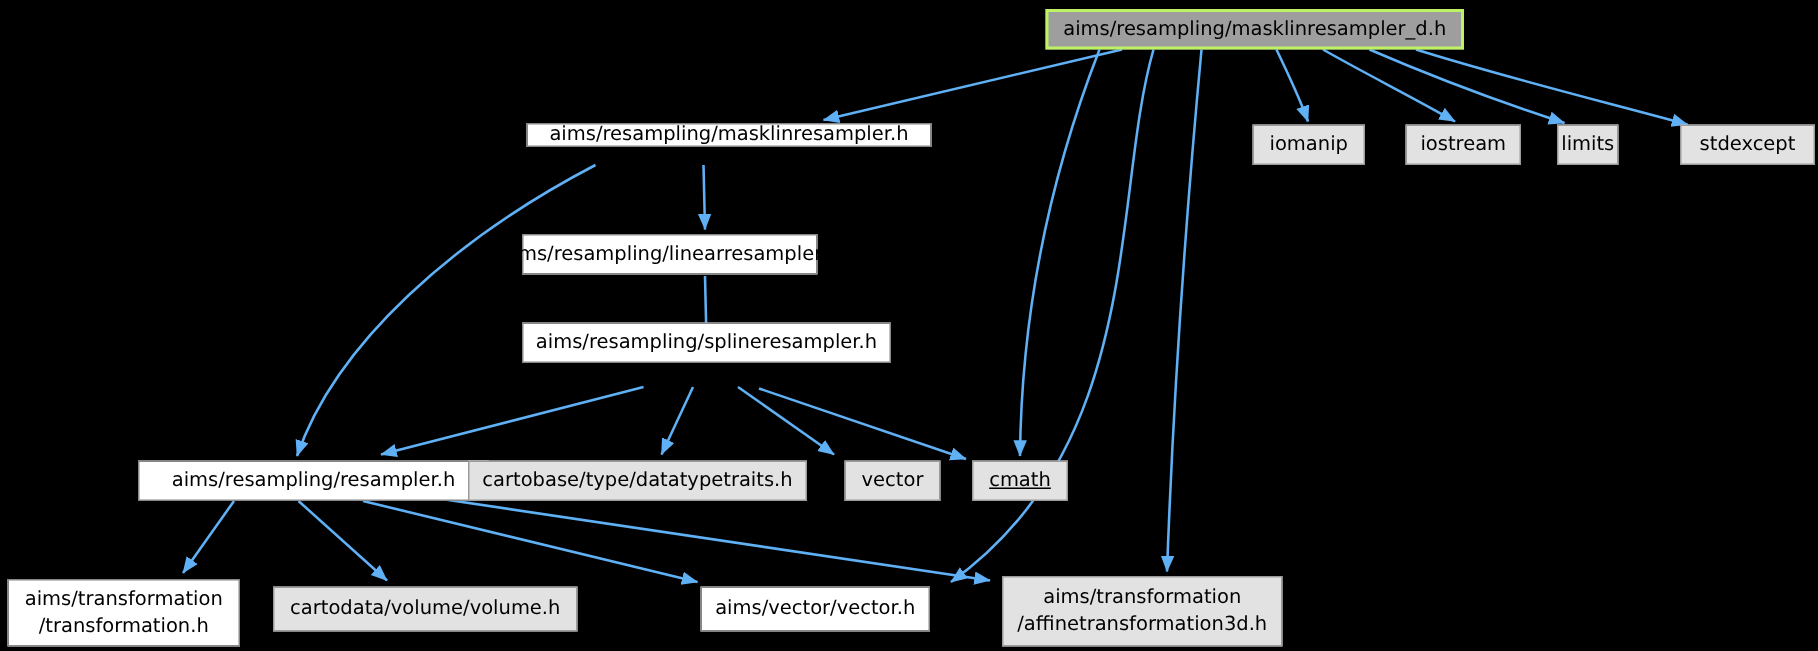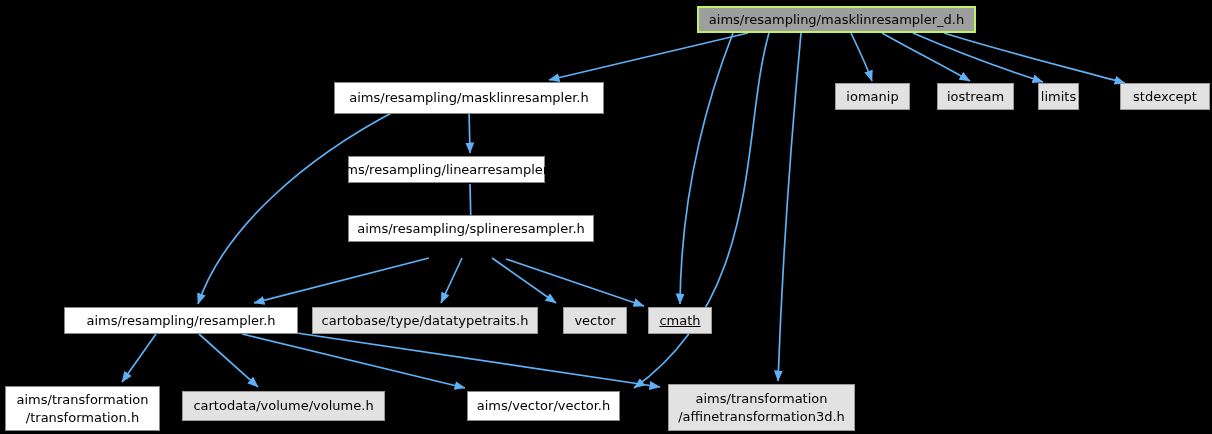--- a/index.html
+++ b/index.html
@@ -56,28 +56,28 @@
         <path class="edge-path" d="M492,258 L556,303" stroke="#5fb0f5" marker-end="url(#arrow)"></path>
         <path class="edge-path" d="M506,259 L644,306" stroke="#5fb0f5" marker-end="url(#arrow)"></path>
         <path class="edge-path" d="M156,334 L122,382" stroke="#5fb0f5" marker-end="url(#arrow)"></path>
         <path class="edge-path" d="M199,334 L258,387" stroke="#5fb0f5" marker-end="url(#arrow)"></path>
         <path class="edge-path" d="M242,334 L465,388" stroke="#5fb0f5" marker-end="url(#arrow)"></path>
         <path class="edge-path" d="M290,332 L660,387" stroke="#5fb0f5" marker-end="url(#arrow)"></path>
       </g>
   </svg>
   <div id="nodes">
       <div class="node current" style="left: 697px; top: 6px; width: 279px; height: 27px;"><span>aims/resampling/masklinresampler_d.h</span></div>
-      <div class="node internal" style="left: 334px; top: 82px; width: 270px; height: 32px;"><span>aims/resampling/masklinresampler.h</span></div>
+      <div class="node internal" style="left: 351px; top: 82px; width: 270px; height: 16px;"><span>aims/resampling/masklinresampler.h</span></div>
       <div class="node external" style="left: 835px; top: 83px; width: 75px; height: 27px;"><span>iomanip</span></div>
       <div class="node external" style="left: 937px; top: 83px; width: 77px; height: 27px;"><span>iostream</span></div>
       <div class="node external" style="left: 1038px; top: 83px; width: 41px; height: 27px;"><span>limits</span></div>
       <div class="node external" style="left: 1120px; top: 83px; width: 90px; height: 27px;"><span>stdexcept</span></div>
       <div class="node internal" style="left: 348px; top: 156px; width: 197px; height: 27px;"><span>aims/resampling/linearresampler.h</span></div>
       <div class="node internal" style="left: 348px; top: 215px; width: 246px; height: 27px;"><span>aims/resampling/splineresampler.h</span></div>
-      <div class="node internal" style="left: 64px; top: 307px; width: 234px; height: 27px; text-align: center;"><span>aims/resampling/resampler.h</span></div>
+      <div class="node internal" style="left: 92px; top: 307px; width: 234px; height: 27px; text-align: center;"><span>aims/resampling/resampler.h</span></div>
       <div class="node external" style="left: 312px; top: 307px; width: 226px; height: 27px;"><span>cartobase/type/datatypetraits.h</span></div>
       <div class="node external" style="left: 563px; top: 307px; width: 64px; height: 27px;"><span>vector</span></div>
       <div class="node external" style="left: 648px; top: 307px; width: 64px; height: 27px; text-decoration: underline;"><span>cmath</span></div>
       <div class="node internal" style="left: 5px; top: 386px; width: 155px; height: 45px;"><span>aims/transformation
 /transformation.h</span></div>
       <div class="node external" style="left: 182px; top: 391px; width: 203px; height: 30px;"><span>cartodata/volume/volume.h</span></div>
       <div class="node internal" style="left: 467px; top: 391px; width: 153px; height: 30px;"><span>aims/vector/vector.h</span></div>
       <div class="node external" style="left: 668px; top: 384px; width: 187px; height: 47px;"><span>aims/transformation
 /affinetransformation3d.h</span></div>
     </div>

